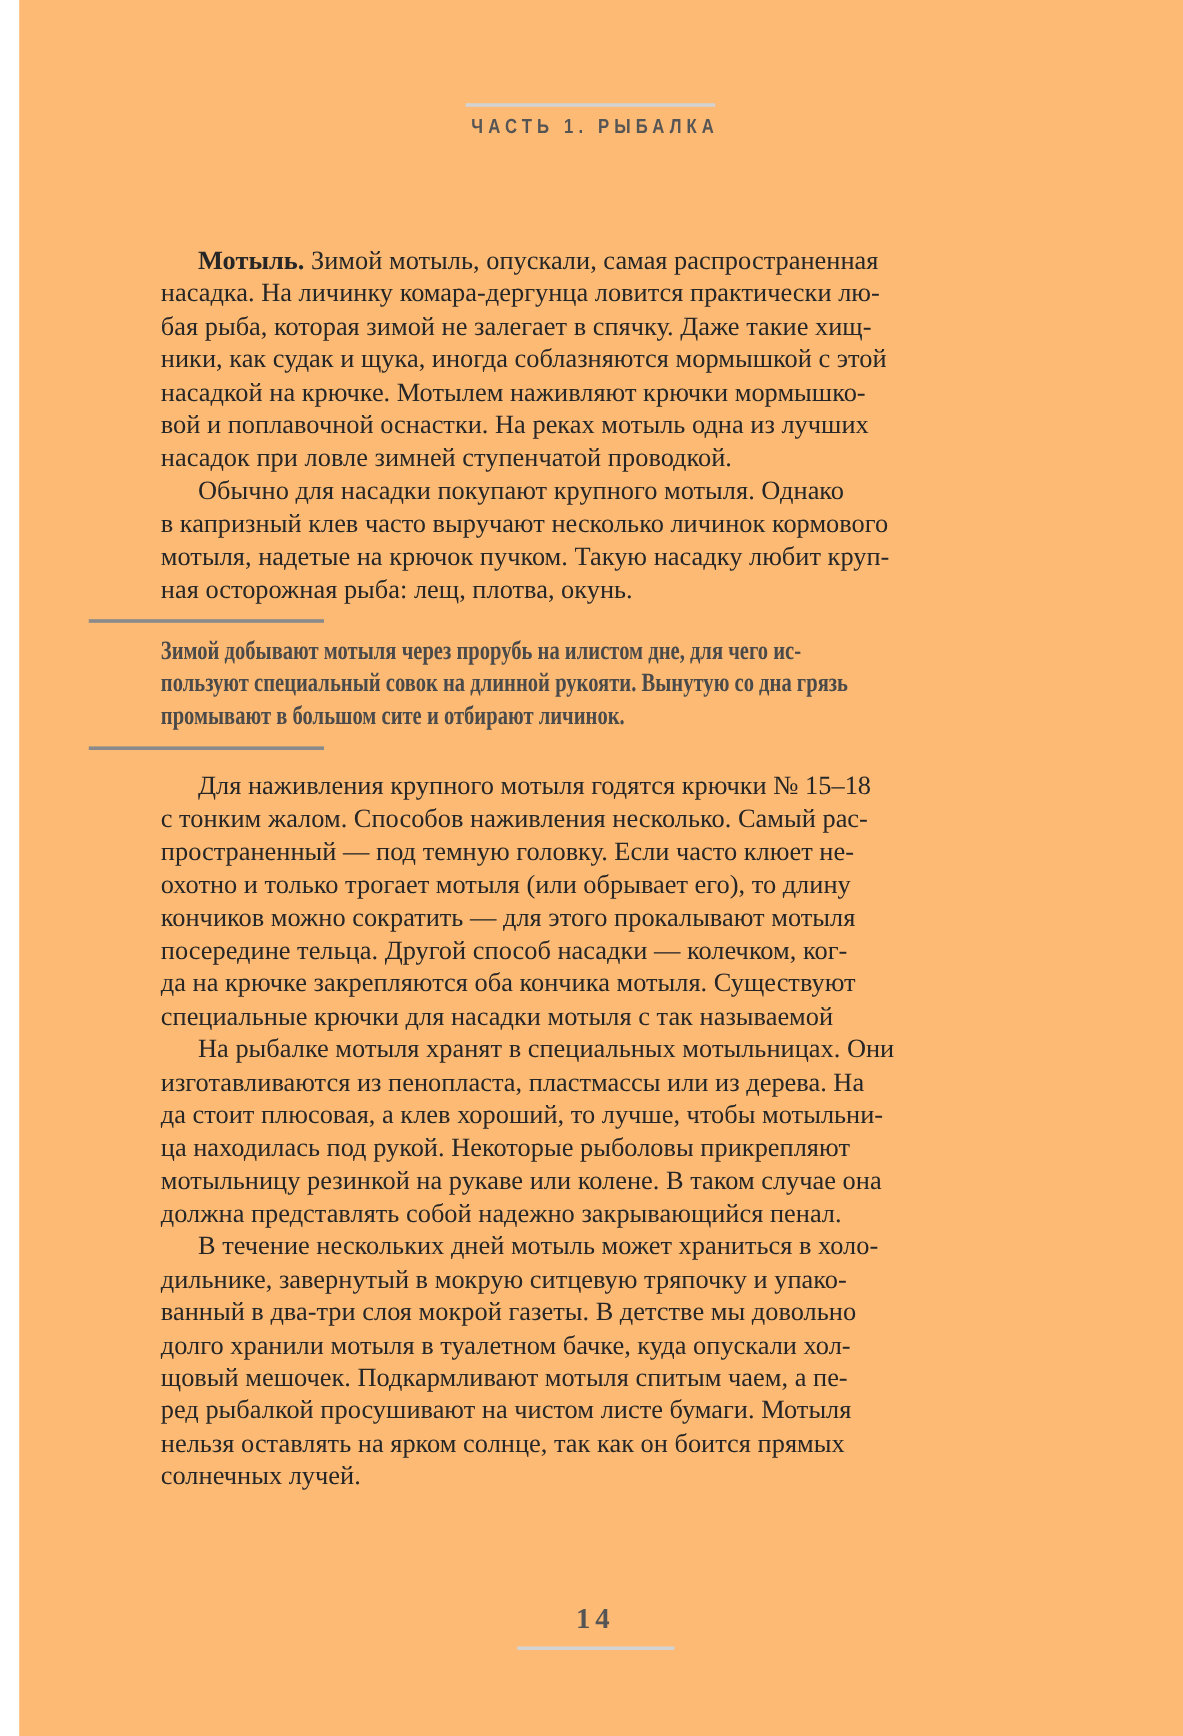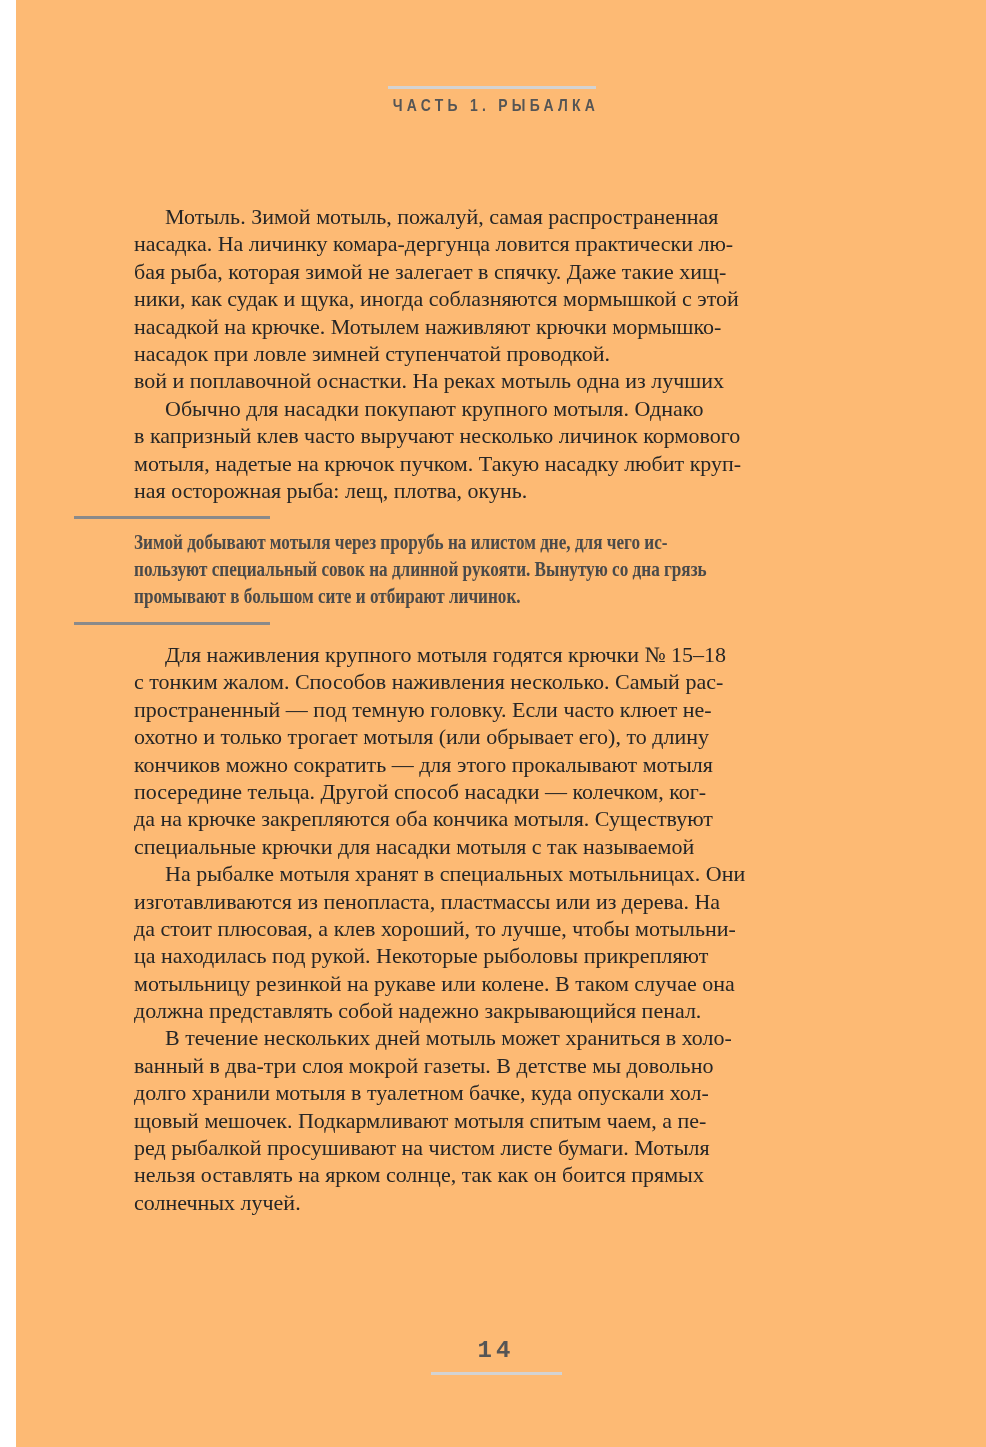--- a/index.html
+++ b/index.html
@@ -14,58 +14,58 @@
       transform: scaleX(0.82); transform-origin: center;
     }
 
     .body-text {
       position: absolute; left: 118px; width: 740px;
       font-family: "Liberation Serif", "DejaVu Serif", serif;
       font-size: 22px; line-height: 27.4px; color: #262626;
     }
     .body-text .line { white-space: nowrap; display: block; height: 27.4px; }
     .body-text .line.indent { padding-left: 31px; }
-    .body-text .line b { font-weight: normal; }
+    .body-text .line b { font-weight: bold; }
 
     #block-1 { top: 203px; }
     #block-3 { top: 641px; }
 
     .callout-rule { position: absolute; left: 58px; width: 196px; height: 3px; background: #8a8a8a; }
     #callout-rule-top { top: 516px; }
     #callout-rule-bottom { top: 622px; }
     .callout {
       position: absolute; left: 118px; top: 528px; width: 740px;
       font-family: Liberation Serif, serif;
       font-size: 22px; font-weight: bold; line-height: 27px; color: #4a4a4a;
     }
     .callout .line { white-space: nowrap; display: block; height: 27px; transform: scaleX(0.78); transform-origin: left; }
 
     .page-number {
       position: absolute; left: 430px; top: 1337px; width: 100px; text-align: center;
-      font-family: Liberation Mono, monospace;
+      font-family: Liberation Serif, serif;
       font-size: 24px; font-weight: bold; letter-spacing: 4px; color: #555555;
     }
     .footer-rule { position: absolute; left: 415px; top: 1372px; width: 131px; height: 3px; background: #d3d3d3; }
   </style>
 </head>
 <body>
 
 <div class="page">
 
   <div class="header-rule"></div>
   <div class="running-head">ЧАСТЬ 1. РЫБАЛКА</div>
 
   <div class="body-text" id="block-1">
-    <span class="line indent"><b>Мотыль.</b><span> Зимой мотыль, пожалуй, самая распространенная</span></span>
+    <span class="line indent"><b>Мотыль.</b><span> Зимой мотыль, опускали, самая распространенная</span></span>
     <span class="line">насадка. На личинку комара-дергунца ловится практически лю-</span>
     <span class="line">бая рыба, которая зимой не залегает в спячку. Даже такие хищ-</span>
     <span class="line">ники, как судак и щука, иногда соблазняются мормышкой с этой</span>
     <span class="line">насадкой на крючке. Мотылем наживляют крючки мормышко-</span>
+    <span class="line">вой и поплавочной оснастки. На реках мотыль одна из лучших</span>
     <span class="line">насадок при ловле зимней ступенчатой проводкой.</span>
-    <span class="line">вой и поплавочной оснастки. На реках мотыль одна из лучших</span>
     <span class="line indent">Обычно для насадки покупают крупного мотыля. Однако</span>
     <span class="line">в капризный клев часто выручают несколько личинок кормового</span>
     <span class="line">мотыля, надетые на крючок пучком. Такую насадку любит круп-</span>
     <span class="line">ная осторожная рыба: лещ, плотва, окунь.</span>
   </div>
 
   <div class="callout-rule" id="callout-rule-top"></div>
   <div class="callout">
     <span class="line">Зимой добывают мотыля через прорубь на илистом дне, для чего ис-</span>
     <span class="line">пользуют специальный совок на длинной рукояти. Вынутую со дна грязь</span>
@@ -82,20 +82,21 @@
     <span class="line">посередине тельца. Другой способ насадки — колечком, ког-</span>
     <span class="line">да на крючке закрепляются оба кончика мотыля. Существуют</span>
     <span class="line">специальные крючки для насадки мотыля с так называемой</span>
     <span class="line indent">На рыбалке мотыля хранят в специальных мотыльницах. Они</span>
     <span class="line">изготавливаются из пенопласта, пластмассы или из дерева. На</span>
     <span class="line">да стоит плюсовая, а клев хороший, то лучше, чтобы мотыльни-</span>
     <span class="line">ца находилась под рукой. Некоторые рыболовы прикрепляют</span>
     <span class="line">мотыльницу резинкой на рукаве или колене. В таком случае она</span>
     <span class="line">должна представлять собой надежно закрывающийся пенал.</span>
     <span class="line indent">В течение нескольких дней мотыль может храниться в холо-</span>
+    <span class="line">дильнике, завернутый в мокрую ситцевую тряпочку и упако-</span>
     <span class="line">ванный в два-три слоя мокрой газеты. В детстве мы довольно</span>
     <span class="line">долго хранили мотыля в туалетном бачке, куда опускали хол-</span>
     <span class="line">щовый мешочек. Подкармливают мотыля спитым чаем, а пе-</span>
     <span class="line">ред рыбалкой просушивают на чистом листе бумаги. Мотыля</span>
     <span class="line">нельзя оставлять на ярком солнце, так как он боится прямых</span>
     <span class="line">солнечных лучей.</span>
   </div>
 
   <div class="page-number">14</div>
   <div class="footer-rule"></div>

